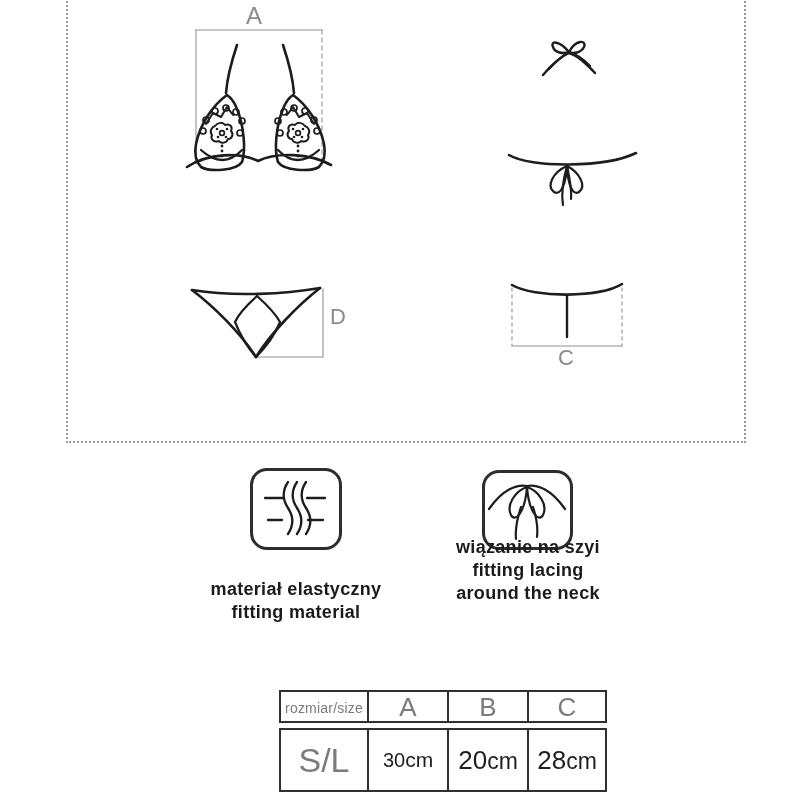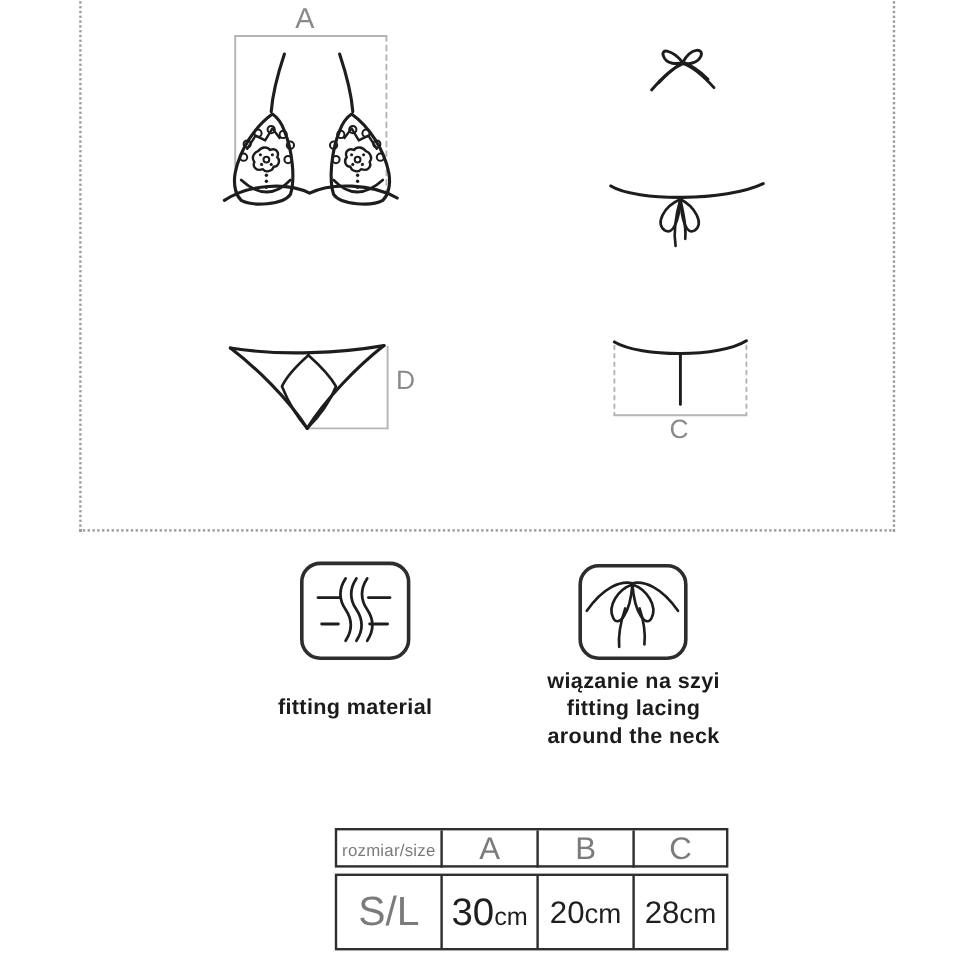--- a/index.html
+++ b/index.html
@@ -25,36 +25,36 @@
     position:absolute;border:3px solid #2d2d2d;border-radius:17px;box-sizing:border-box;background:#fff;
   }
   .icon-box.flex{left:250px;top:468px;width:92px;height:82px;}
   .icon-box.lace{left:482px;top:470px;width:91px;height:80px;}
   .icon-box svg{display:block;width:100%;height:100%;}
   .caption{
     position:absolute;width:260px;text-align:center;font-size:18px;font-weight:600;
     color:#1b1b1b;line-height:23px;letter-spacing:.3px;
   }
   .caption.flex{left:166px;top:578px;}
-  .caption.lace{left:398px;top:556px;}
+  .caption.lace{left:398px;top:536px;}
   
   .size-table{position:absolute;left:239px;top:690px;width:328px;padding-left:40px;}
   .t-band{
     display:grid;grid-template-columns:86px 80px 80px 1fr;
     border:2px solid #2f2f2f;box-sizing:border-box;background:#fff;
   }
   .t-band.head{height:33px;}
   .t-band.row{height:64px;margin-top:5px;}
   .t-cell{display:flex;align-items:center;justify-content:center;}
   .t-cell + .t-cell{border-left:2px solid #2f2f2f;}
   .h-size{font-size:14px;color:#7b7b7b;letter-spacing:.2px;}
   .h-dim{font-size:26px;color:#7b7b7b;font-weight:400;}
   .v-size{font-size:34px;color:#7b7b7b;font-weight:400;}
   .v-meas{color:#1f1f1f;display:flex;align-items:baseline;}
-  .v-meas .num{font-size:32px;}
+  .v-meas .num{font-size:20px;}
   .v-meas .unit{font-size:21px;}
   .v-meas.big .num{font-size:26px;}
   .v-meas.big .unit{font-size:23px;}
 </style>
 </head>
 <body>
 
 <div class="page">
 
   <div class="diagram-panel"></div>
@@ -143,20 +143,21 @@
       <path d="M12,27 H30"></path>
         <path d="M54,27 H72"></path>
       <path d="M15,49 H29"></path>
         <path d="M55,49 H70"></path>
       <path d="M35,11 C29,20 29,28 35,37 C41,46 41,54 35,63"></path>
       <path d="M44,11 C38,20 38,28 44,37 C50,46 50,54 44,63"></path>
       <path d="M53,11 C47,20 47,28 53,37 C59,46 59,54 53,63"></path>
     </svg>
   </div>
   <div class="caption flex">
+    <div>materiał elastyczny</div>
     <div>fitting material</div>
   </div>
 
   <div class="icon-box lace">
     <svg viewBox="0 0 85 74" fill="none" stroke="#1d1d1d" stroke-width="2.2" stroke-linecap="round">
       <path d="M4,36 C18,16 32,11 42,13 C52,11 66,16 80,36"></path>
       <path d="M42,14 C30,18 21,32 26,42 C30,50 40,40 42,14 Z"></path>
       <path d="M42,14 C54,18 63,32 58,42 C54,50 44,40 42,14 Z"></path>
       <path d="M36,34 C32,46 30,56 31,66"></path>
       <path d="M48,34 C52,46 53,55 52,64"></path>

